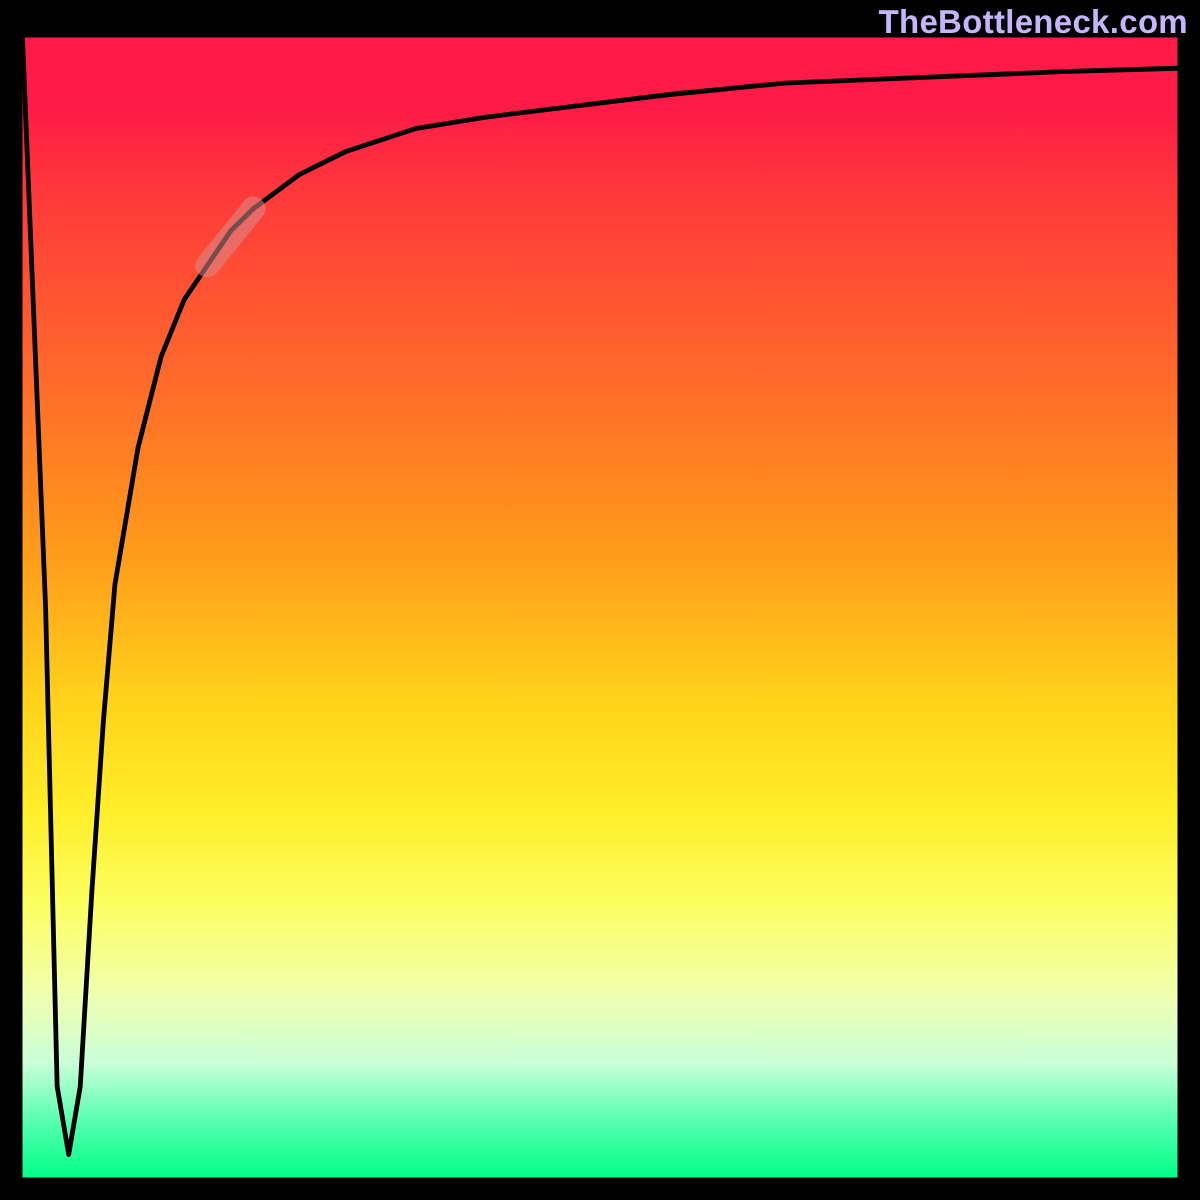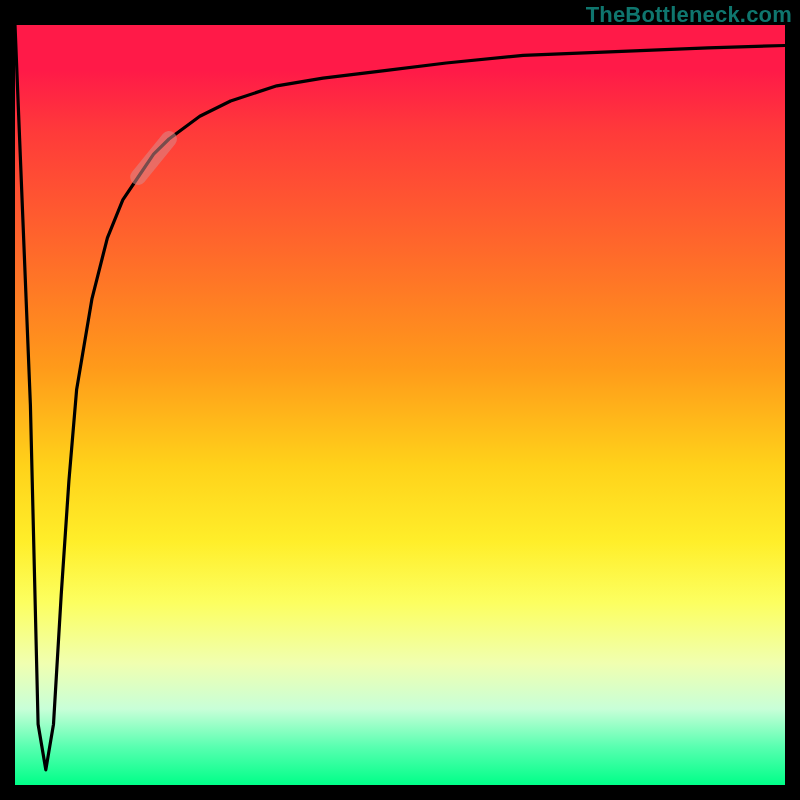--- a/index.html
+++ b/index.html
@@ -14,21 +14,21 @@
   .frame {
     position: relative;
     width: 800px;
     height: 800px;
     background: #000;
   }
   .watermark {
     position: absolute;
     top: 2px;
     right: 8px;
-    color: #0f766e;
+    color: #c4b5fd;
     font-size: 22px;
     font-weight: 600;
     letter-spacing: 0.2px;
     z-index: 10;
   }
   .plot-area {
     position: absolute;
     left: 15px;
     top: 25px;
     width: 770px;

